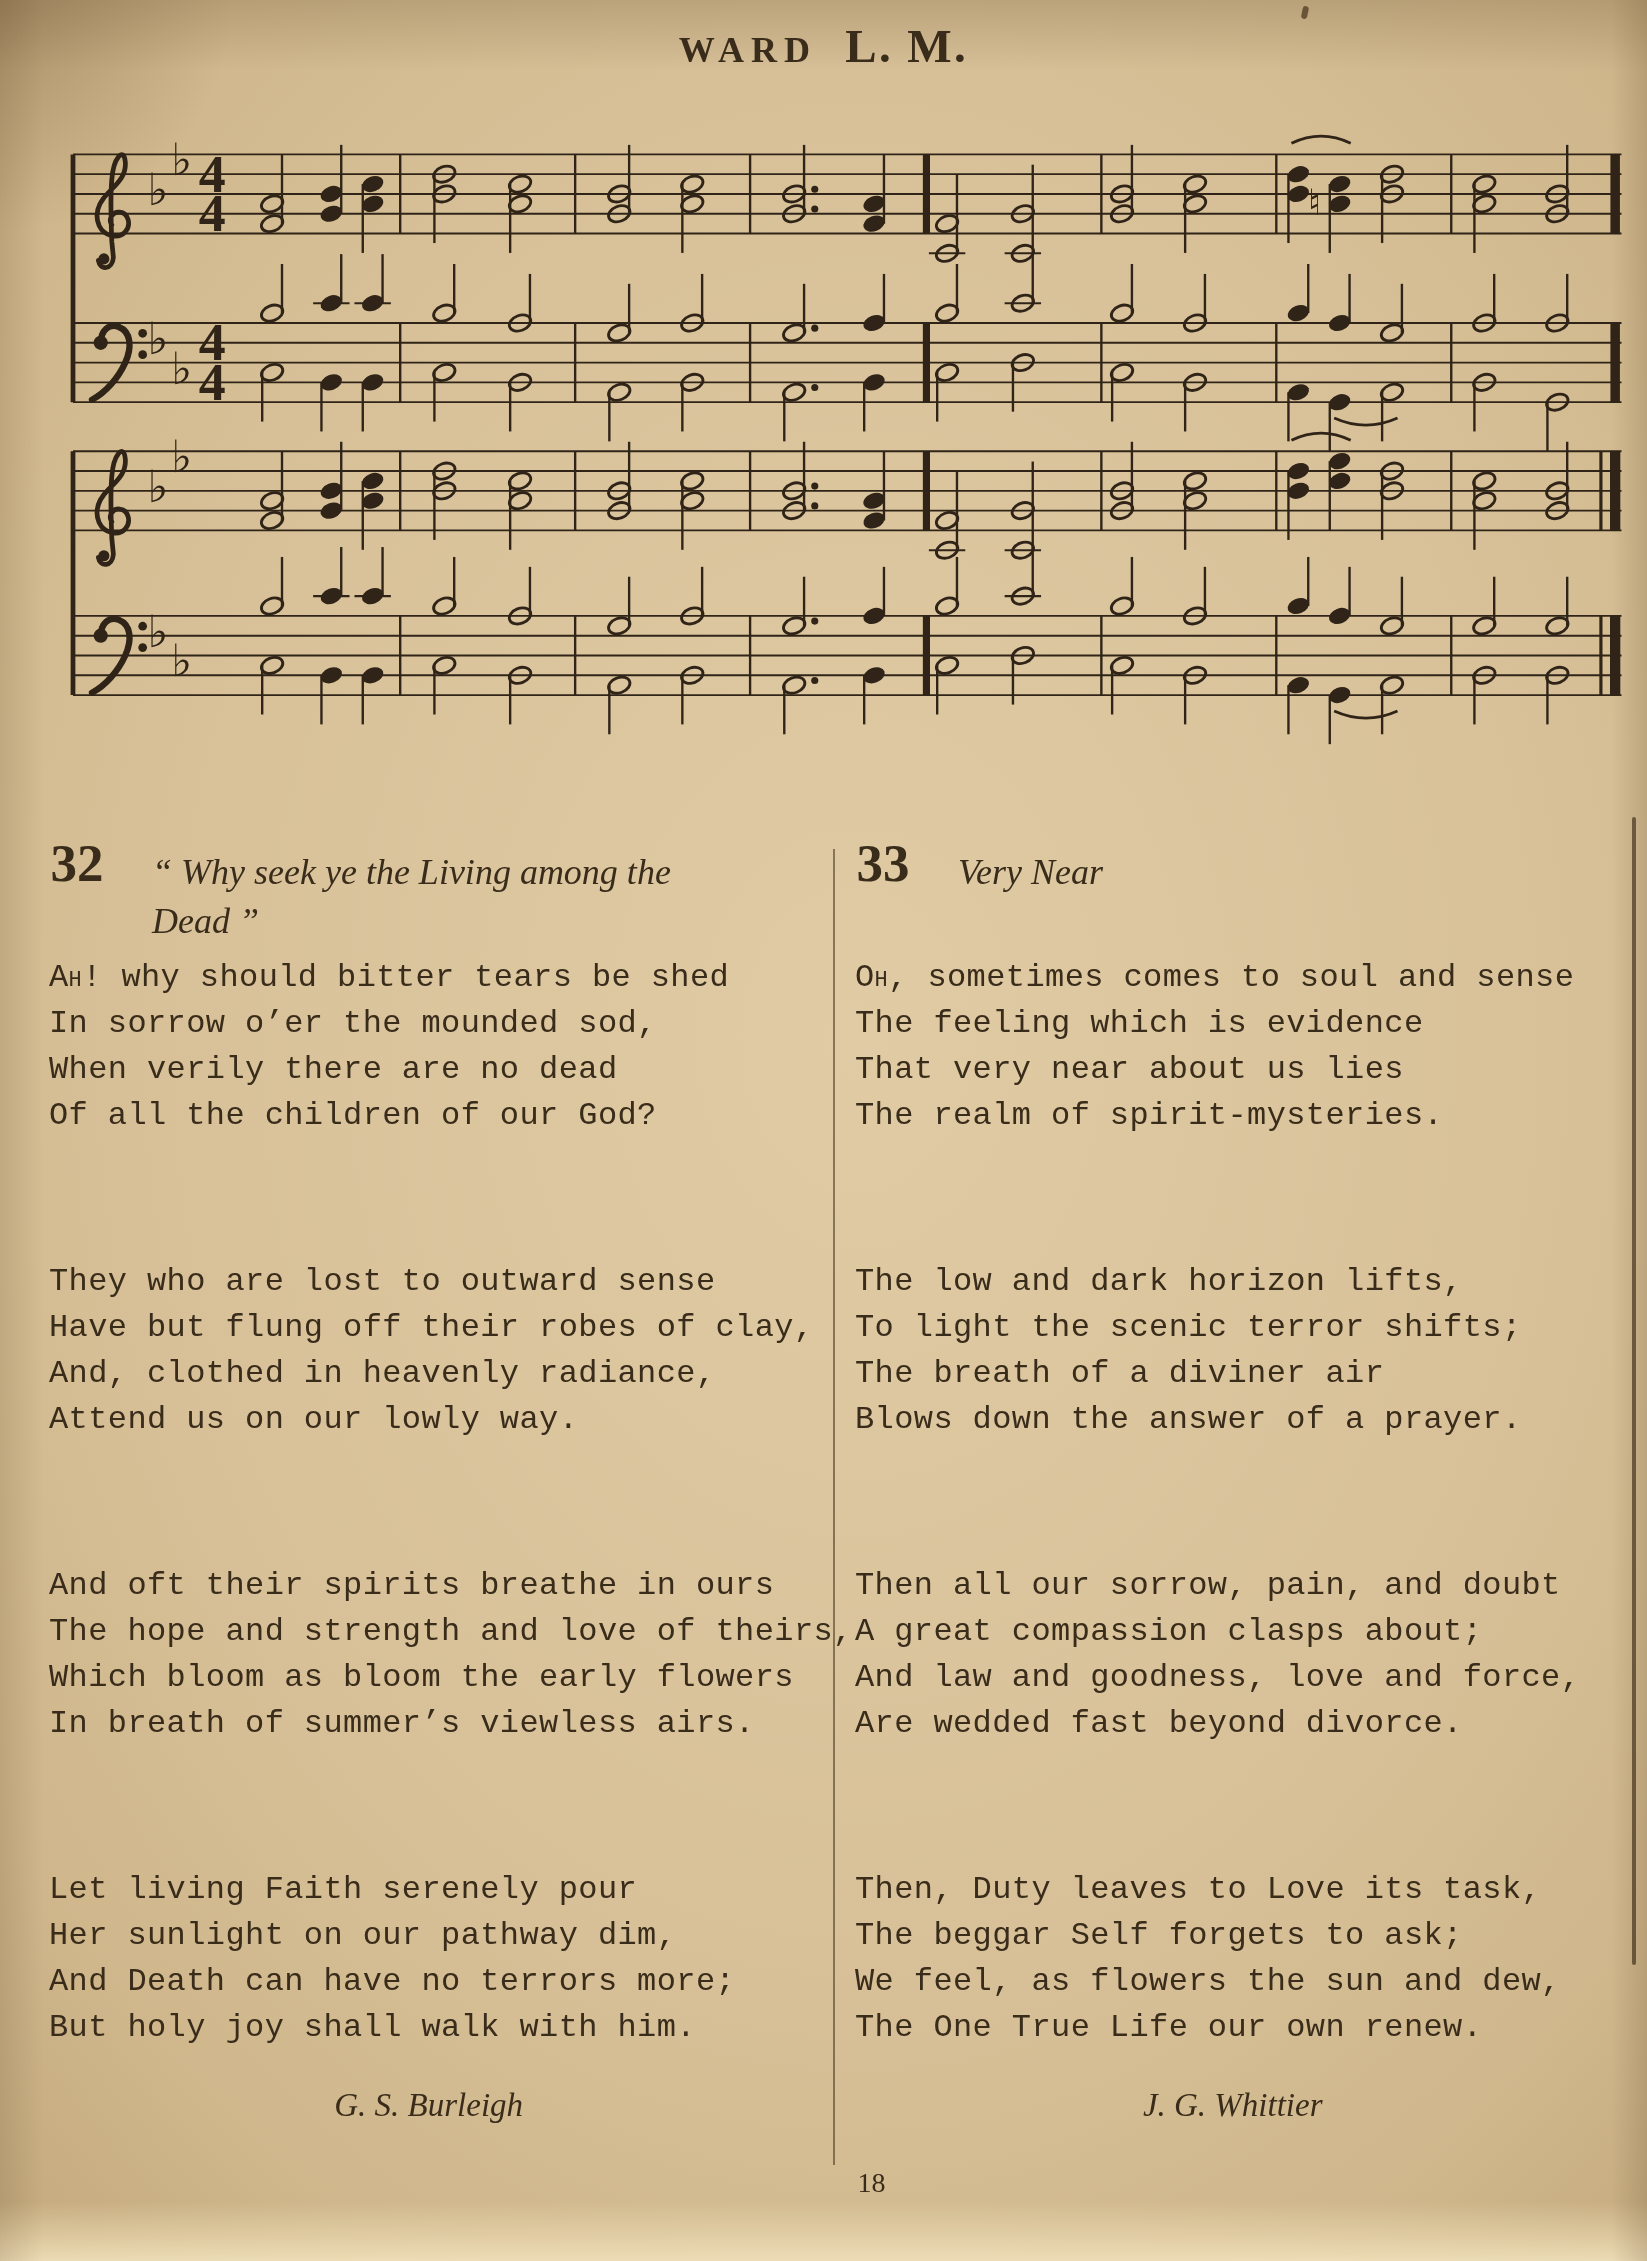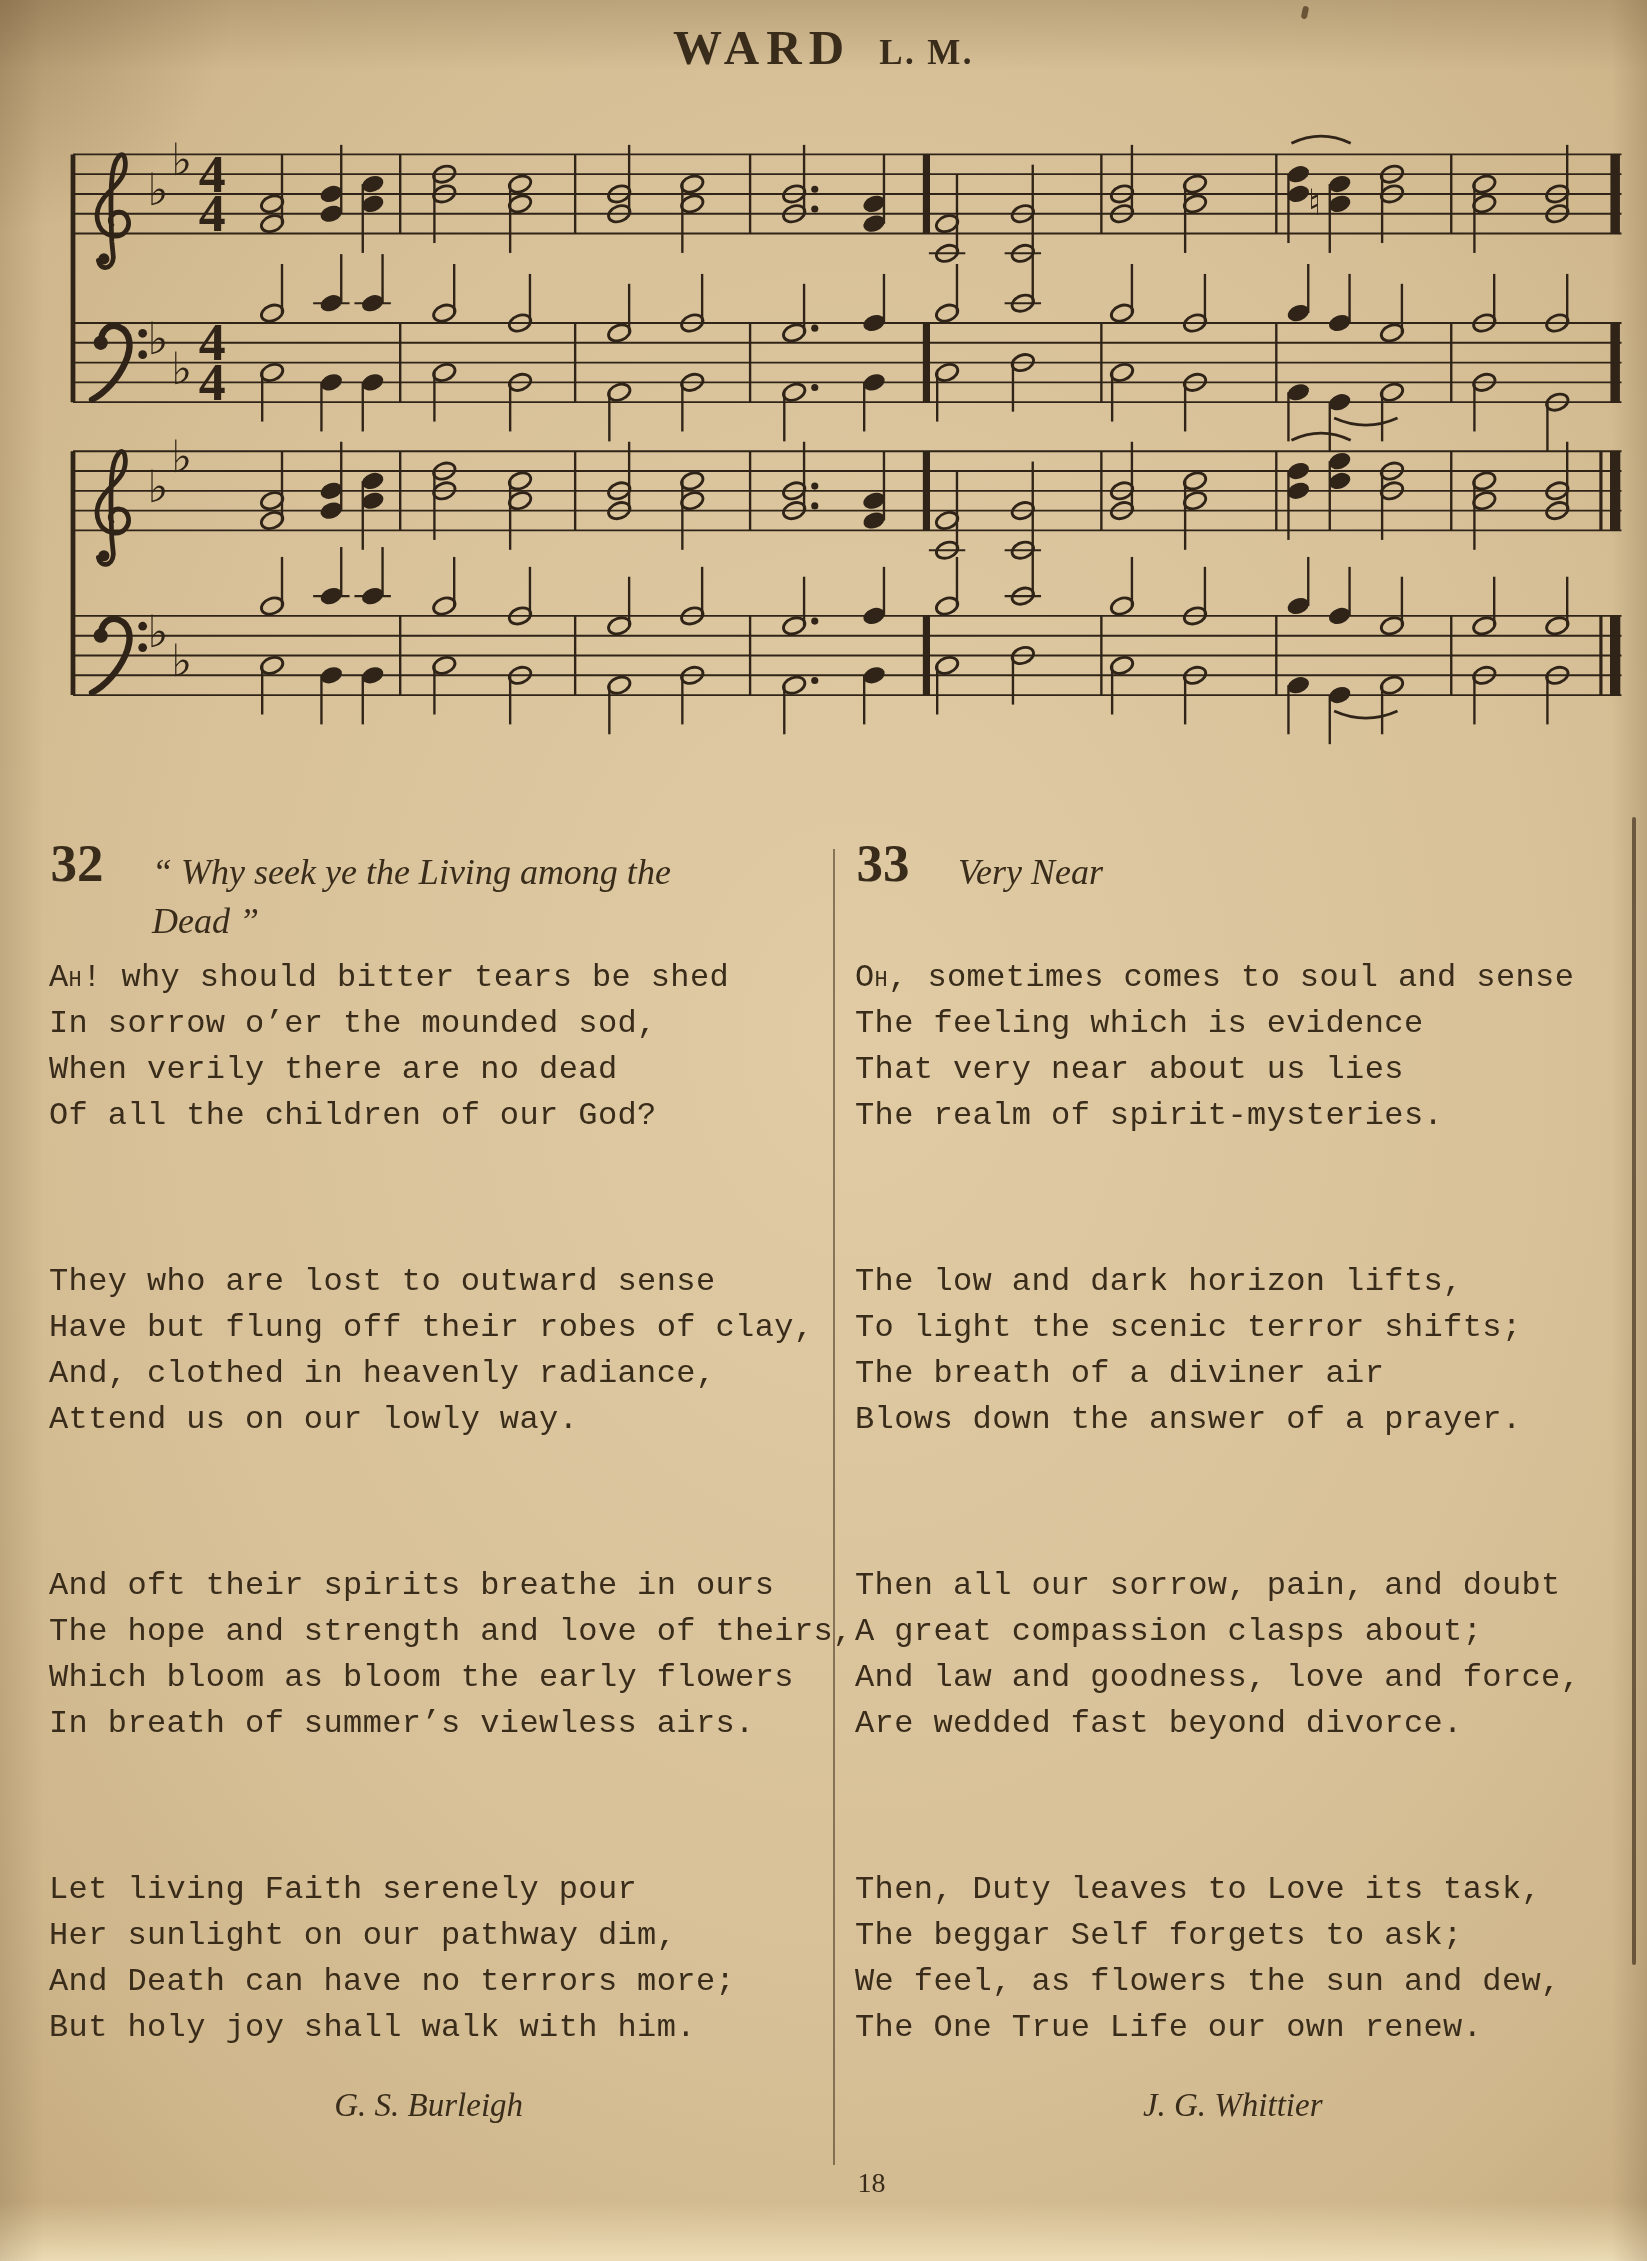--- a/index.html
+++ b/index.html
@@ -12,22 +12,22 @@
   }
   .vignette{position:absolute;inset:0;pointer-events:none;
     background:
       radial-gradient(circle 333px at 0% 0%, rgba(96,72,42,.30), rgba(96,72,42,0) 70%),
       linear-gradient(180deg, rgba(110,86,52,.26) 0px, rgba(110,86,52,0) 71px),
       linear-gradient(90deg, rgba(104,80,48,.18) 0px, rgba(104,80,48,0) 44px),
       linear-gradient(270deg, rgba(104,80,48,.22) 0px, rgba(104,80,48,0) 36px),
       linear-gradient(0deg, rgba(238,222,183,.95) 0px, rgba(238,222,183,0) 59px);
   }
   .hdr{position:absolute;top:19px;left:0;width:100%;text-align:center;white-space:nowrap;}
-  .hdr .t{font-size:49px;font-weight:700;letter-spacing:7.1px;text-align:center;}
-  .hdr .m{font-size:35px;font-weight:700;letter-spacing:2.4px;margin-left:28px;}
+  .hdr .t{font-size:36px;font-weight:700;letter-spacing:7.1px;text-align:center;}
+  .hdr .m{font-size:47px;font-weight:700;letter-spacing:2.4px;margin-left:28px;}
   svg.score{position:absolute;left:0;top:0;}
   .hymn-col{position:absolute;top:846px;}
   #col-left{left:49px;width:780px;}
   #col-right{left:855px;width:776px;}
   .hymn-head{position:relative;height:109px;}
   .hymn-number{position:absolute;left:1.6px;top:-9.5px;font-size:53px;line-height:1;font-weight:600;}
   .hymn-title{position:absolute;left:103px;right:8px;top:1.6px;
     font-style:italic;font-size:36px;line-height:49px;}
   .stanza{margin-bottom:120px;}
   .line{font-size:32px;line-height:46px;white-space:nowrap;letter-spacing:0.4px;font-family:Liberation Mono, monospace;}

